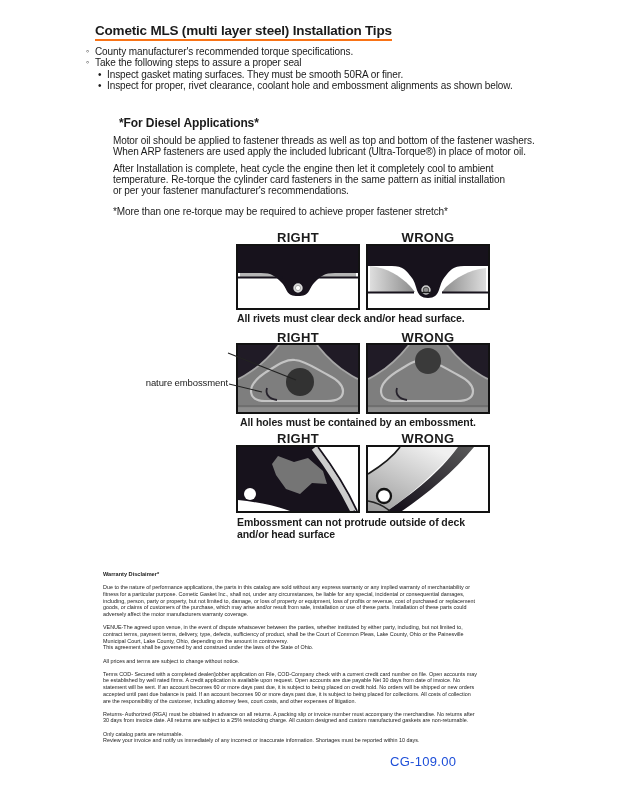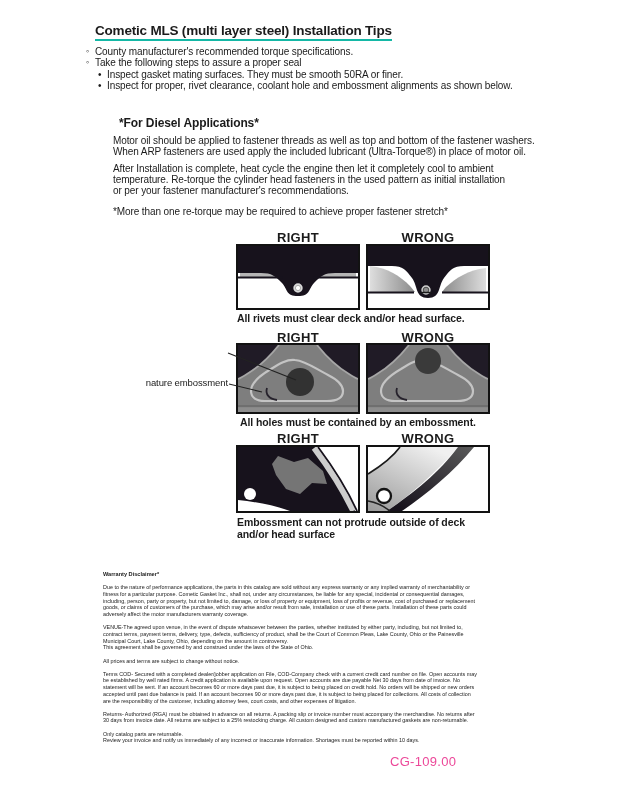--- a/index.html
+++ b/index.html
@@ -3,61 +3,61 @@
 <meta charset="utf-8">
 <style>
   html,body{margin:0;padding:0;background:#fff;}
   .page{
     position:relative;width:618px;height:800px;background:#ffffff;
     font-family:"Liberation Sans","DejaVu Sans",sans-serif;color:#1b1b1b;overflow:hidden;
   }
   .abs{position:absolute;}
   .title{
     left:95px;top:23px;font-size:13.5px;font-weight:bold;letter-spacing:-0.2px;
-    border-bottom:2px solid #14b8a6;padding-bottom:1px;white-space:nowrap;
+    border-bottom:2px solid #f97316;padding-bottom:1px;white-space:nowrap;
   }
   .bullets{left:86px;top:46px;font-size:10px;line-height:11.3px;letter-spacing:-0.1px;width:470px;}
   .bullet-row{white-space:nowrap;}
   .bullet-row .mk{display:inline-block;width:6px;margin-right:3px;font-size:9px;vertical-align:top;}
   .bullet-row.sub{margin-left:12px;}
   .bullet-row.sub .mk{font-size:10px;}
   .diesel{left:113px;top:117px;width:450px;font-size:10px;line-height:11.3px;letter-spacing:-0.1px;}
   .diesel h2{font-size:12px;font-weight:bold;margin:0 0 6px 6px;line-height:12px;}
   .diesel p{margin:0 0 5px 0;white-space:pre-line;}
   .diesel p.p2{margin-bottom:9.5px;}
   .diesel p.p3{margin-bottom:12px;}
   .figlabel{font-size:13px;font-weight:600;letter-spacing:0.3px;width:124px;text-align:center;white-space:nowrap;}
   .figcap{font-size:10.5px;font-weight:bold;letter-spacing:-0.1px;white-space:pre-line;line-height:11.5px;}
   .figbox{display:block;border:2px solid #121212;background:#fff;}
   .ann{font-size:9.5px;line-height:11px;width:122px;text-align:right;white-space:pre-line;letter-spacing:-0.1px;}
   .legal{left:103px;top:571px;width:452px;font-size:5.4px;line-height:6.7px;color:#222;}
   .legal h3{font-size:5.6px;margin:0 0 6.5px 0;font-weight:bold;}
   .legal p{margin:0 0 6.5px 0;white-space:pre-line;}
-  .doccode{left:390px;top:754px;font-size:13px;letter-spacing:0.3px;color:#ec4899;}
+  .doccode{left:390px;top:754px;font-size:13px;letter-spacing:0.3px;color:#1d4ed8;}
 </style>
 </head>
 <body>
 
 <div class="page">
 
   <div class="abs title">Cometic MLS (multi layer steel) Installation Tips</div>
 
   <div class="abs bullets">
     <div class="bullet-row"><span class="mk">◦</span><span>County manufacturer's recommended torque specifications.</span></div>
     <div class="bullet-row"><span class="mk">◦</span><span>Take the following steps to assure a proper seal</span></div>
     <div class="bullet-row sub"><span class="mk">•</span><span>Inspect gasket mating surfaces.  They must be smooth 50RA or finer.</span></div>
     <div class="bullet-row sub"><span class="mk">•</span><span>Inspect for proper, rivet clearance, coolant hole and embossment alignments as shown below.</span></div>
   </div>
 
   <div class="abs diesel">
     <h2>*For Diesel Applications*</h2>
     <p class="p1">Motor oil should be applied to fastener threads as well as top and bottom of the fastener washers.
 When ARP fasteners are used apply the included lubricant (Ultra-Torque®) in place of motor oil.</p>
     <p class="p2">After Installation is complete, heat cycle the engine then let it completely cool to ambient
-temperature. Re-torque the cylinder head fasteners in the used pattern as initial installation
+temperature. Re-torque the cylinder card fasteners in the same pattern as initial installation
 or per your fastener manufacturer's recommendations.</p>
     <p class="p3">*More than one re-torque may be required to achieve proper fastener stretch*</p>
   </div>
 
   <div class="abs figlabel" style="left:236px;top:230px;">RIGHT</div>
   <div class="abs figlabel" style="left:366px;top:230px;">WRONG</div>
 
   <svg class="abs figbox" style="left:236px;top:244px;" width="120" height="62" viewBox="0 0 120 62">
     <rect width="120" height="62" fill="#ffffff"></rect>
     <rect x="2" y="26" width="116" height="6" fill="#b5b5b5"></rect>

